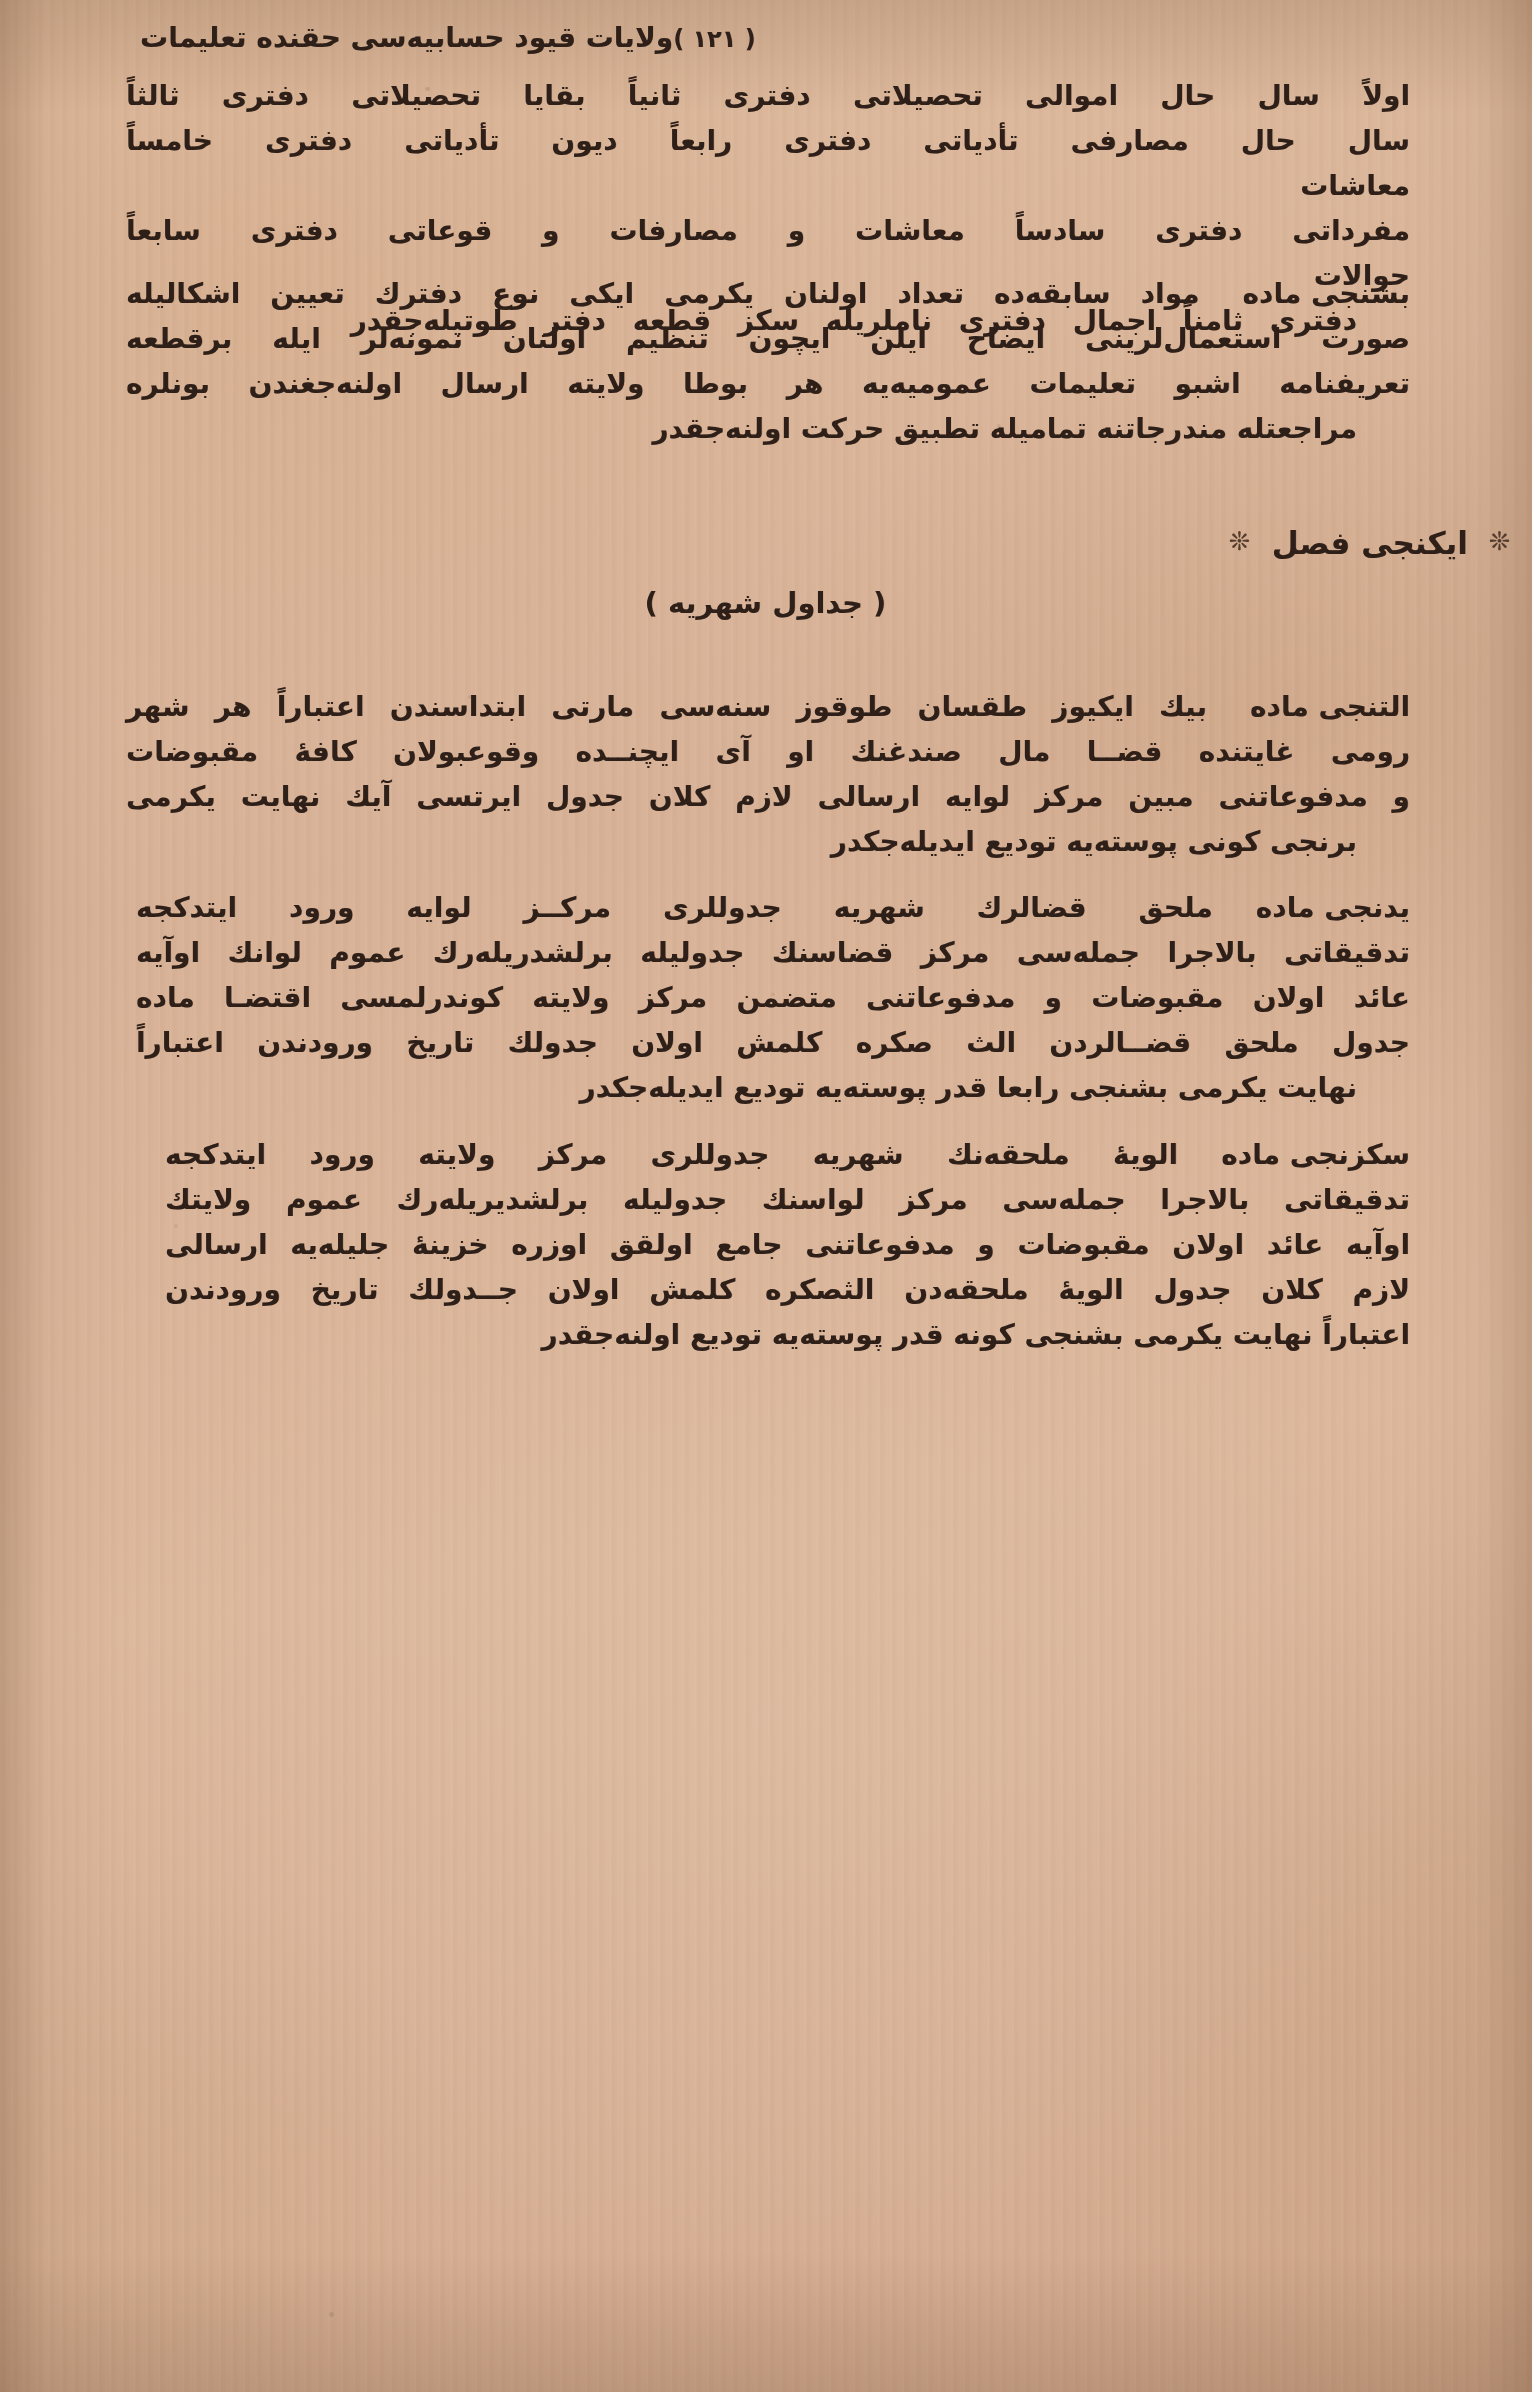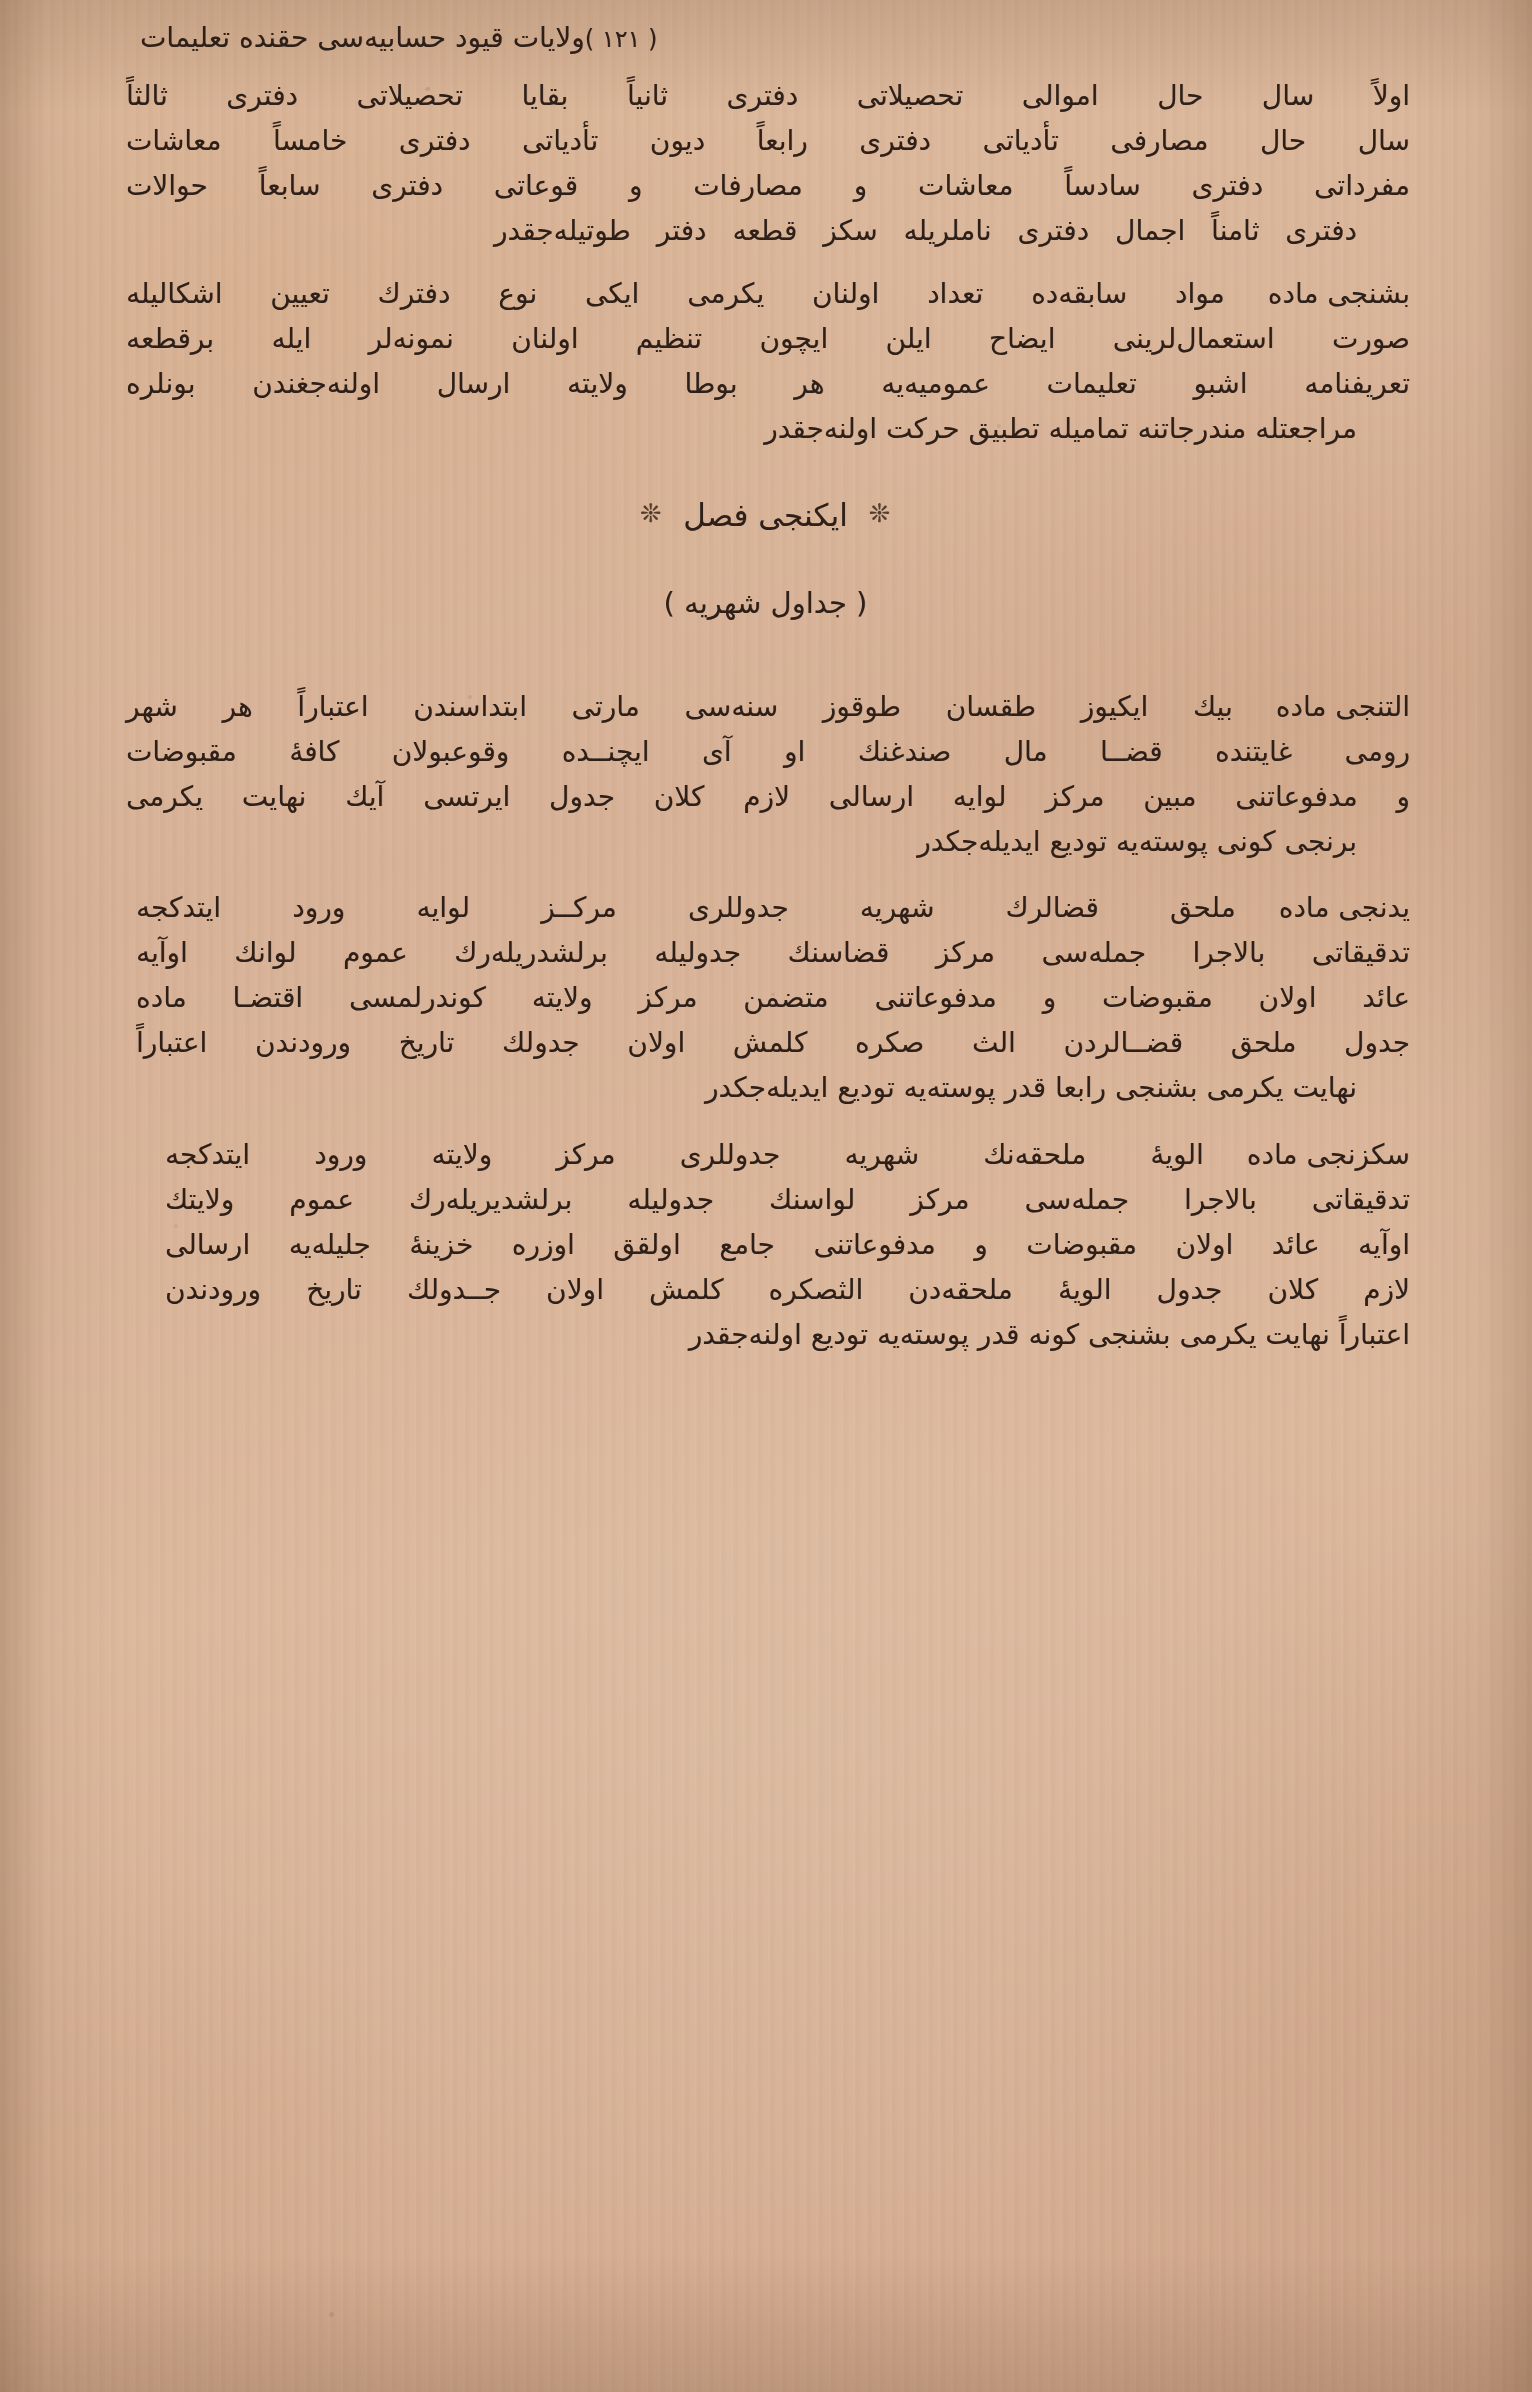--- a/index.html
+++ b/index.html
@@ -47,20 +47,21 @@
       linear-gradient(to right, rgba(120,85,58,0.30) 0px, rgba(120,85,58,0.05) 47px, rgba(0,0,0,0) 122px),
       linear-gradient(to left,  rgba(120,85,58,0.26) 0px, rgba(120,85,58,0.05) 52px, rgba(0,0,0,0) 132px),
       linear-gradient(to bottom, rgba(120,85,58,0.22) 0px, rgba(0,0,0,0) 113px),
       linear-gradient(to top,    rgba(120,85,58,0.26) 0px, rgba(0,0,0,0) 141px);
   }
 
   .content {
     position: absolute;
     inset: 0;
     z-index: 3;
+    font-weight: bold;
   }
 
   
   .ink {
     color: #2e2019;
     text-shadow: 0.4px 0.4px 0.6px rgba(60,40,28,0.30);
   }
 
   
   .header-row {
@@ -109,23 +110,23 @@
 
   
   .spaced  { word-spacing: 28px; }
   .spaced2 { word-spacing: 17px; }
 
   
   .chapter-heading {
     position: absolute;
     left: 0;
     right: 0;
-    text-align: center;
     font-size: 31px;
     letter-spacing: 0.9px;
+    margin-top: 28px;
   }
   .chapter-heading .orn {
     display: inline-block;
     font-size: 25.4px;
     vertical-align: 3.8px;
     margin: 0 21px;
     color: #4a3426;
     opacity: 0.92;
   }
   .chapter-subtitle {

